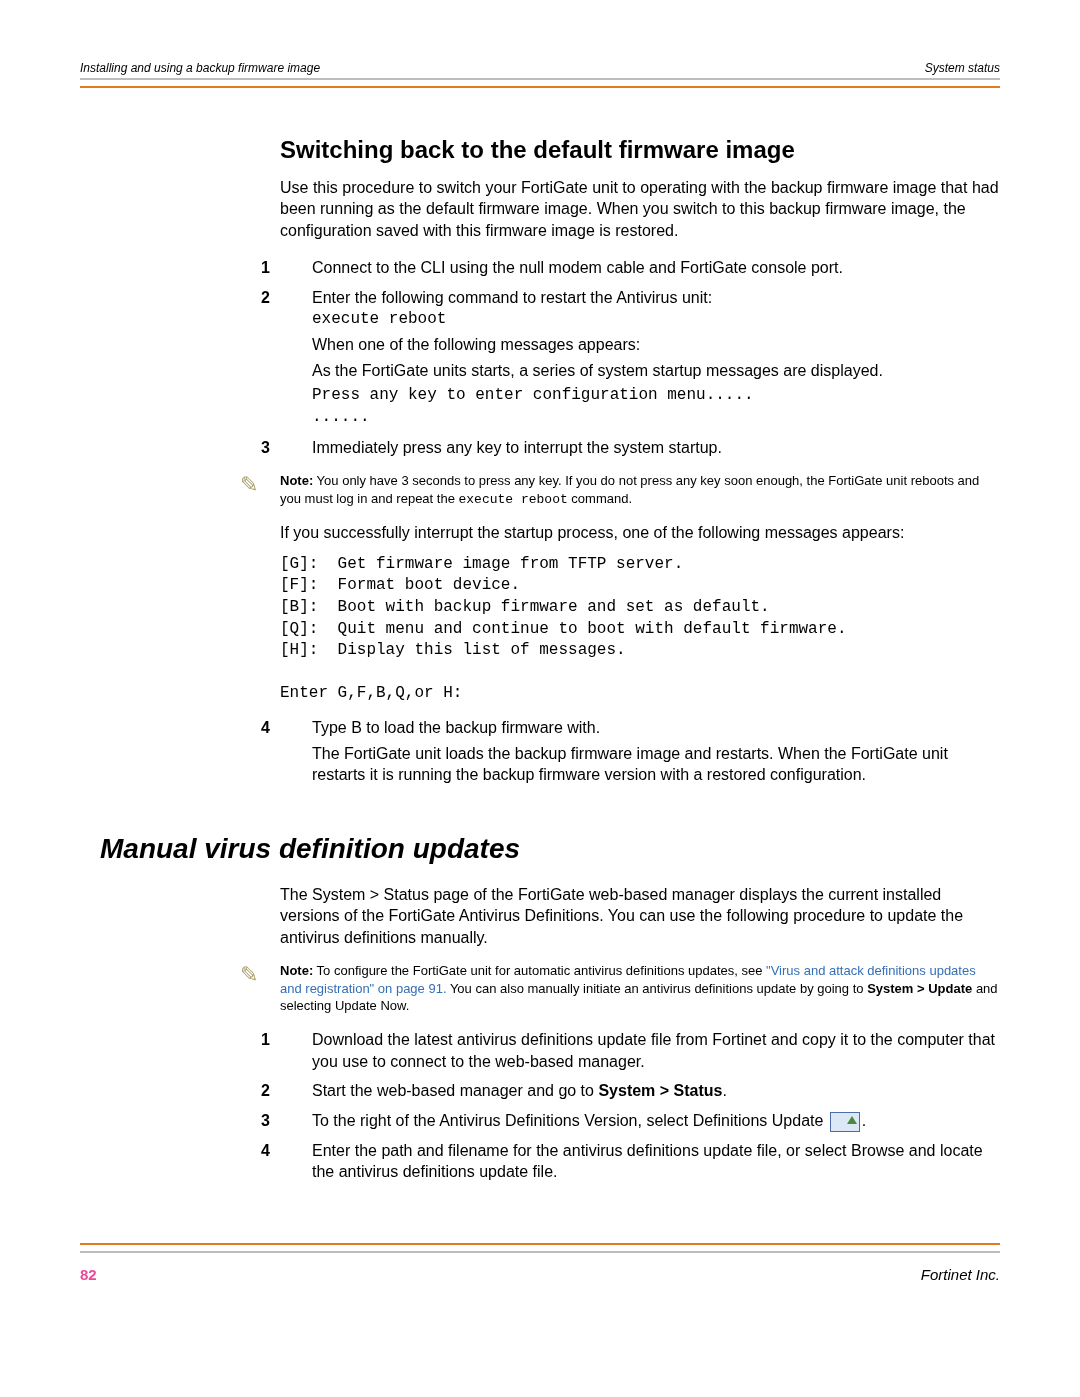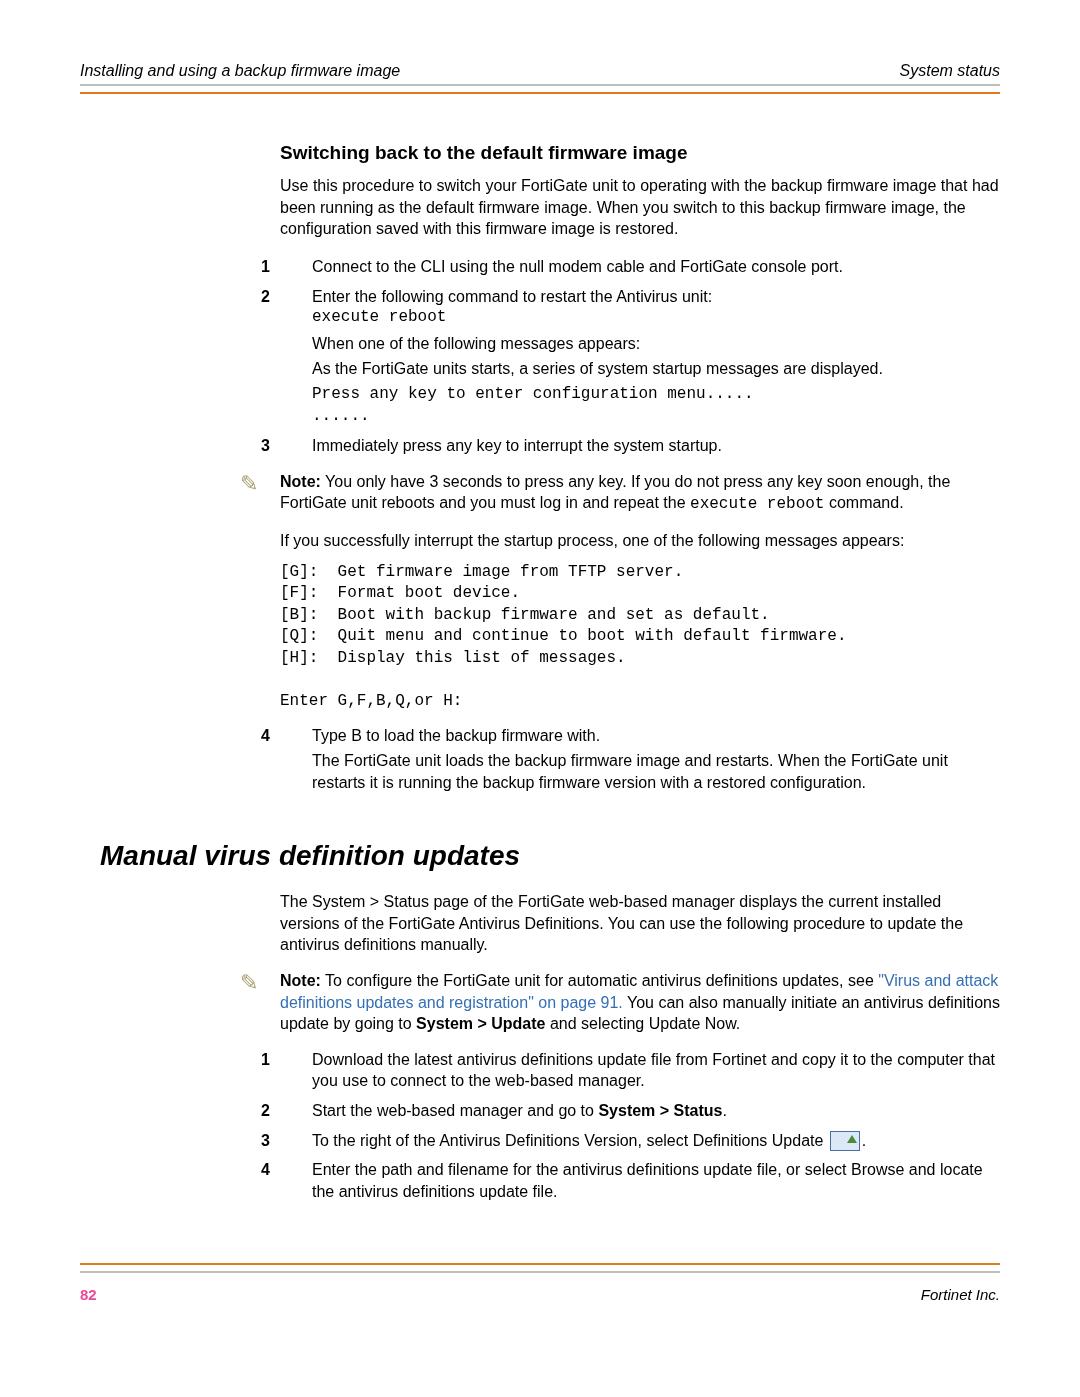--- a/index.html
+++ b/index.html
@@ -12,45 +12,45 @@
     line-height:1.35;
   }
   .page {
     padding:60px 80px 50px 80px;
   }
   .hr { height:2px; margin:0 0 6px 0; }
   .hr-grey { background:#bdbdbd; }
   .hr-orange { background:#e07b1e; }
   .header-row {
     display:flex; justify-content:space-between;
-    font-style:italic; font-size:16px; margin-bottom:2px;
+    font-style:italic; font-size:12px; margin-bottom:2px;
   }
   .content { padding-top:40px; }
   h3.sub {
-    font-size:19px; font-weight:bold; margin:0 0 10px 0;
+    font-size:24px; font-weight:bold; margin:0 0 10px 0;
   }
   .body-indent { margin-left:200px; }
   .intro { margin-bottom:16px; }
   .step-row { display:flex; margin-bottom:8px; }
   .step-num {
     width:30px; text-align:right; font-weight:bold;
     margin-left:160px; margin-right:10px; flex-shrink:0;
   }
   .step-text { flex:1;margin-left:32px; }
   .mono {
     font-family:"Courier New", Courier, monospace;
     font-size:16px; white-space:pre; line-height:1.35;
   }
   .para { margin:4px 0; }
   .note-row { display:flex; margin:14px 0 14px 160px; align-items:flex-start; }
   .note-icon {
     width:30px; margin-right:10px; flex-shrink:0;
     font-size:22px; color:#a8a070; line-height:1; padding-top:2px;
   }
-  .note-text { flex:1; font-size:16px; }
+  .note-text { flex:1; font-size:13px; }
   .note-text .mono-inline {
     font-family:"Courier New", Courier, monospace;
   }
   h2.section {
     color:#000000; font-size:28px; font-weight:bold;
     margin:40px 0 16px 20px;
     font-style:italic;
   }
   .link { color:#356fb5; }
   .update-icon {

